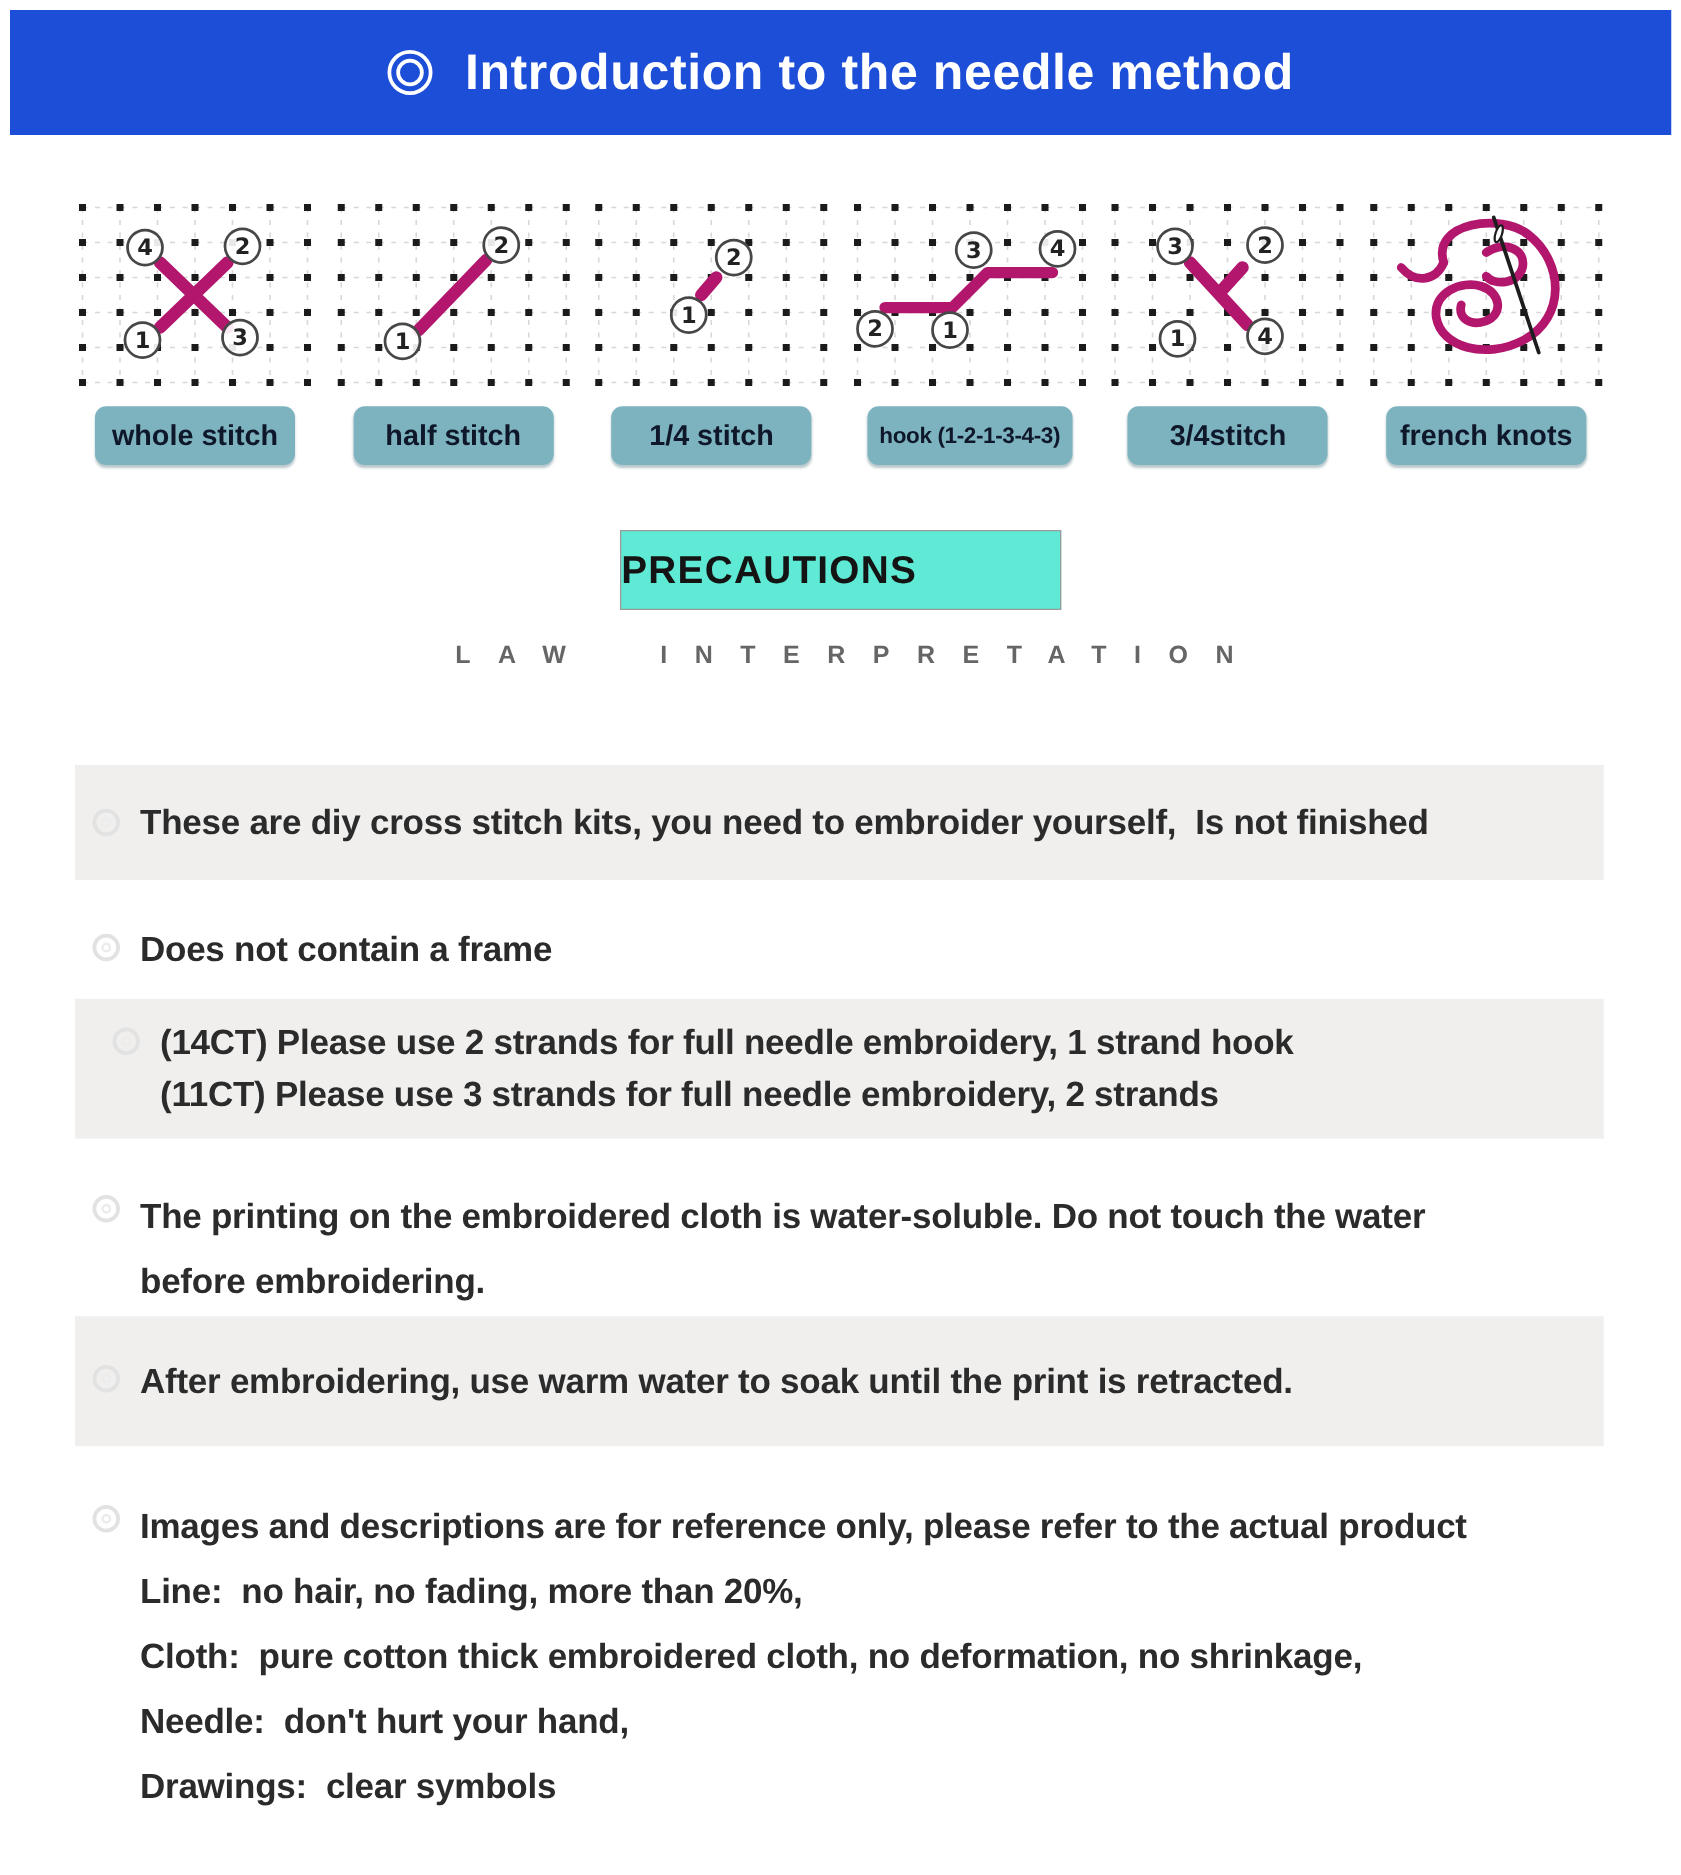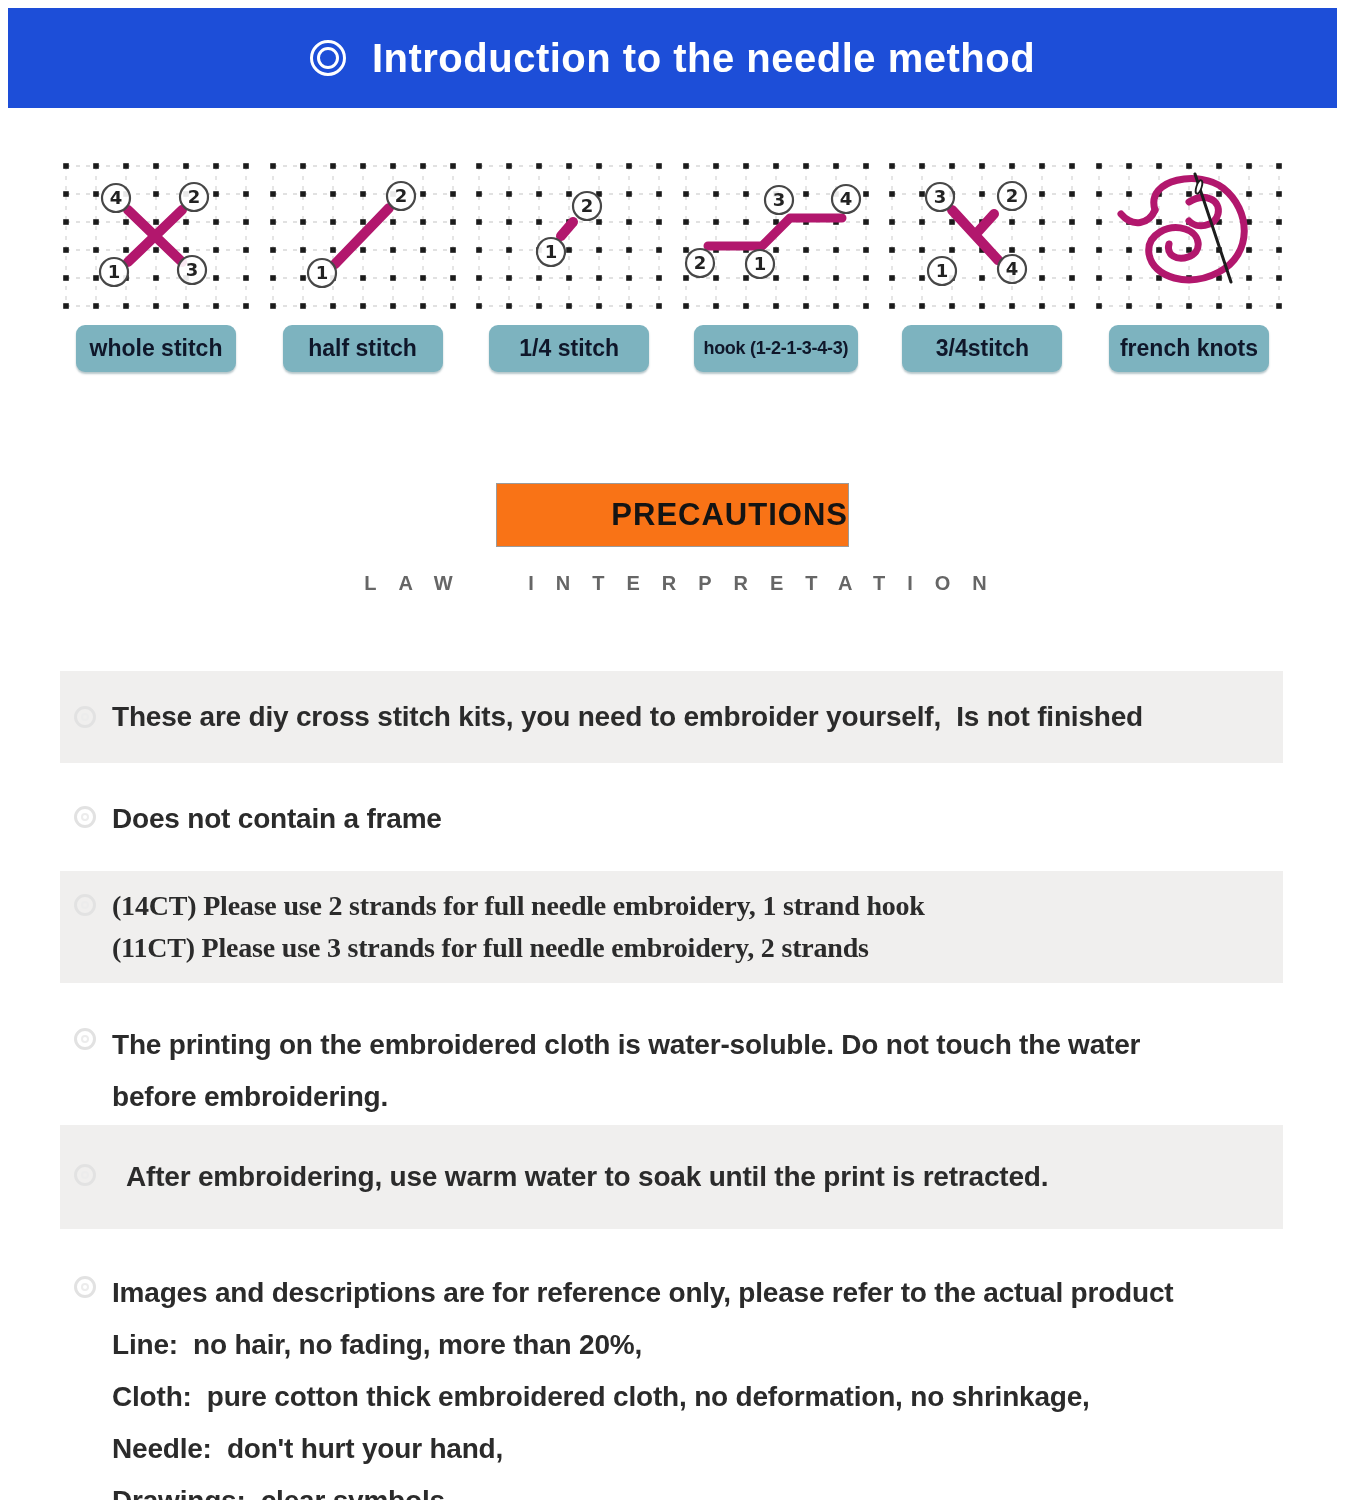--- a/index.html
+++ b/index.html
@@ -33,22 +33,22 @@
   .gd{fill:#1b1b1b;}
   .stitch{stroke:#b2176d;stroke-width:10;stroke-linecap:round;stroke-linejoin:round;fill:none;}
   .stitch.thin{stroke-width:7;}
   .stitch.mid{stroke-width:9;}
   .numc{fill:#fff;fill-opacity:.9;stroke:#474747;stroke-width:2.2;}
   .numt{font-family:"DejaVu Sans",sans-serif;font-size:18px;font-weight:bold;fill:#222;text-anchor:middle;}
   .needle{stroke:#1d1d1d;stroke-width:3;stroke-linecap:round;fill:none;}
   .needle-eye{fill:#fff;stroke:#1d1d1d;stroke-width:1.8;}
   
   .precautions-box{
-    margin:111px auto 0;width:353px;height:64px;border:1px solid #9b9b9b;
-    display:flex;align-items:center;justify-content:flex-end;box-sizing:border-box;background:#f97316;
+    margin:52px auto 0;width:353px;height:64px;border:1px solid #9b9b9b;
+    display:flex;align-items:center;justify-content:flex-start;box-sizing:border-box;background:#5eead4;
   }
   .precautions-box span{font-size:31px;font-weight:bold;color:#141414;letter-spacing:1px;}
   .law{
     margin-top:25px;text-align:center;font-size:20px;color:#666;
     letter-spacing:22px;word-spacing:26px;padding-left:28px;font-weight:bold;
   }
   
   .items{margin:76px 62px 0 60px;color:#2b2b2b;}
   .item{display:flex;align-items:flex-start;}
   .item.shaded{background:#f0efee;}
@@ -57,25 +57,25 @@
     border:3px solid #e2e2e2;border-radius:50%;
     display:flex;align-items:center;justify-content:center;
   }
   .bullet::after{content:"";width:4px;height:4px;border:2px solid #ececec;border-radius:50%;}
   .item-text{font-size:28px;font-weight:bold;letter-spacing:-0.2px;}
   .item-text p{margin:0;white-space:pre-wrap;}
   .items .item:nth-child(1){padding:26px 0;}
   .items .item:nth-child(1) p{line-height:40px;}
   .items .item:nth-child(2){margin-top:34px;}
   .items .item:nth-child(2) p{line-height:44px;}
-  .items .item:nth-child(3){margin-top:30px;padding:14px 0;font-family:Liberation Serif, serif;}
+  .items .item:nth-child(3){margin-top:17px;padding:14px 16px;}
   .items .item:nth-child(3) p{line-height:42px;}
   .items .item:nth-child(4){margin-top:36px;}
   .items .item:nth-child(4) p{line-height:52px;}
-  .items .item:nth-child(5){margin-top:2px;padding:30px 0;gap:14px;}
+  .items .item:nth-child(5){margin-top:2px;padding:30px 0;}
   .items .item:nth-child(5) p{line-height:44px;}
   .items .item:nth-child(6){margin-top:38px;}
   .items .item:nth-child(6) p{line-height:52px;}
 </style>
 </head>
 <body>
 
 <header class="banner">
   <span class="bullseye"></span>
   <span class="banner-title">Introduction to the needle method</span>

